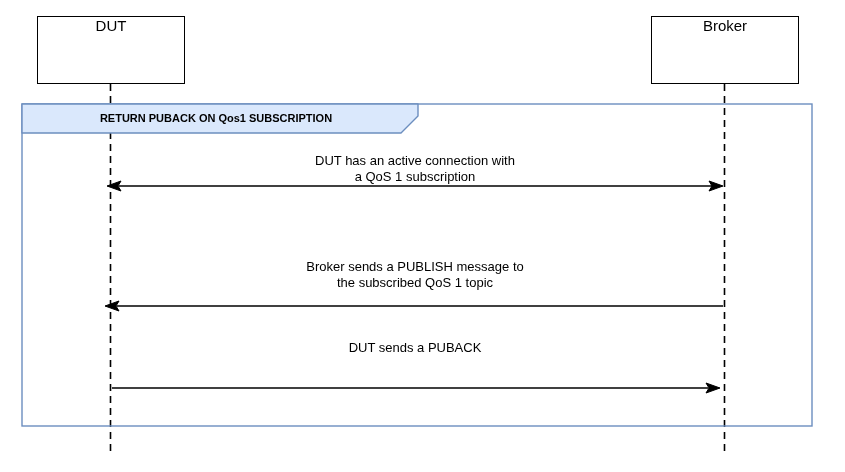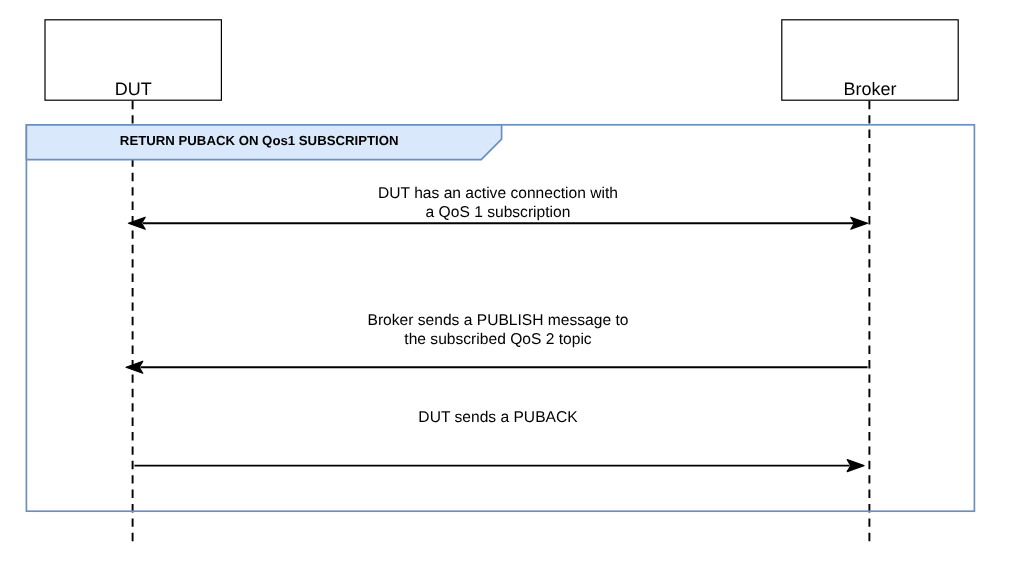--- a/index.html
+++ b/index.html
@@ -48,21 +48,21 @@
     stroke-width: 1;
     stroke-linejoin: round;
   }
   .actor {
     position: absolute;
     width: 148px;
     height: 68px;
     border: 1.6px solid var(--actor-border, #000000);
     background: #ffffff;
     display: flex;
-    align-items: flex-end;
+    align-items: flex-start;
     justify-content: center;
     font-size: 15px;
     color: var(--text, #000000);
     box-sizing: border-box;
   }
   .frame-title {
     position: absolute;
     left: 22px;
     top: 104px;
     width: 388px;
@@ -126,20 +126,20 @@
 
   <div class="frame-title">RETURN PUBACK ON Qos1 SUBSCRIPTION</div>
 
   <div class="msg-label m1">
     <div>DUT has an active connection with</div>
     <div>a QoS 1 subscription</div>
   </div>
 
   <div class="msg-label m2">
     <div>Broker sends a PUBLISH message to</div>
-    <div>the subscribed QoS 2 topic</div>
+    <div>the subscribed QoS 1 topic</div>
   </div>
 
   <div class="msg-label m3">
     <div>DUT sends a PUBACK</div>
   </div>
 
 </div>
 
 </body></html>

